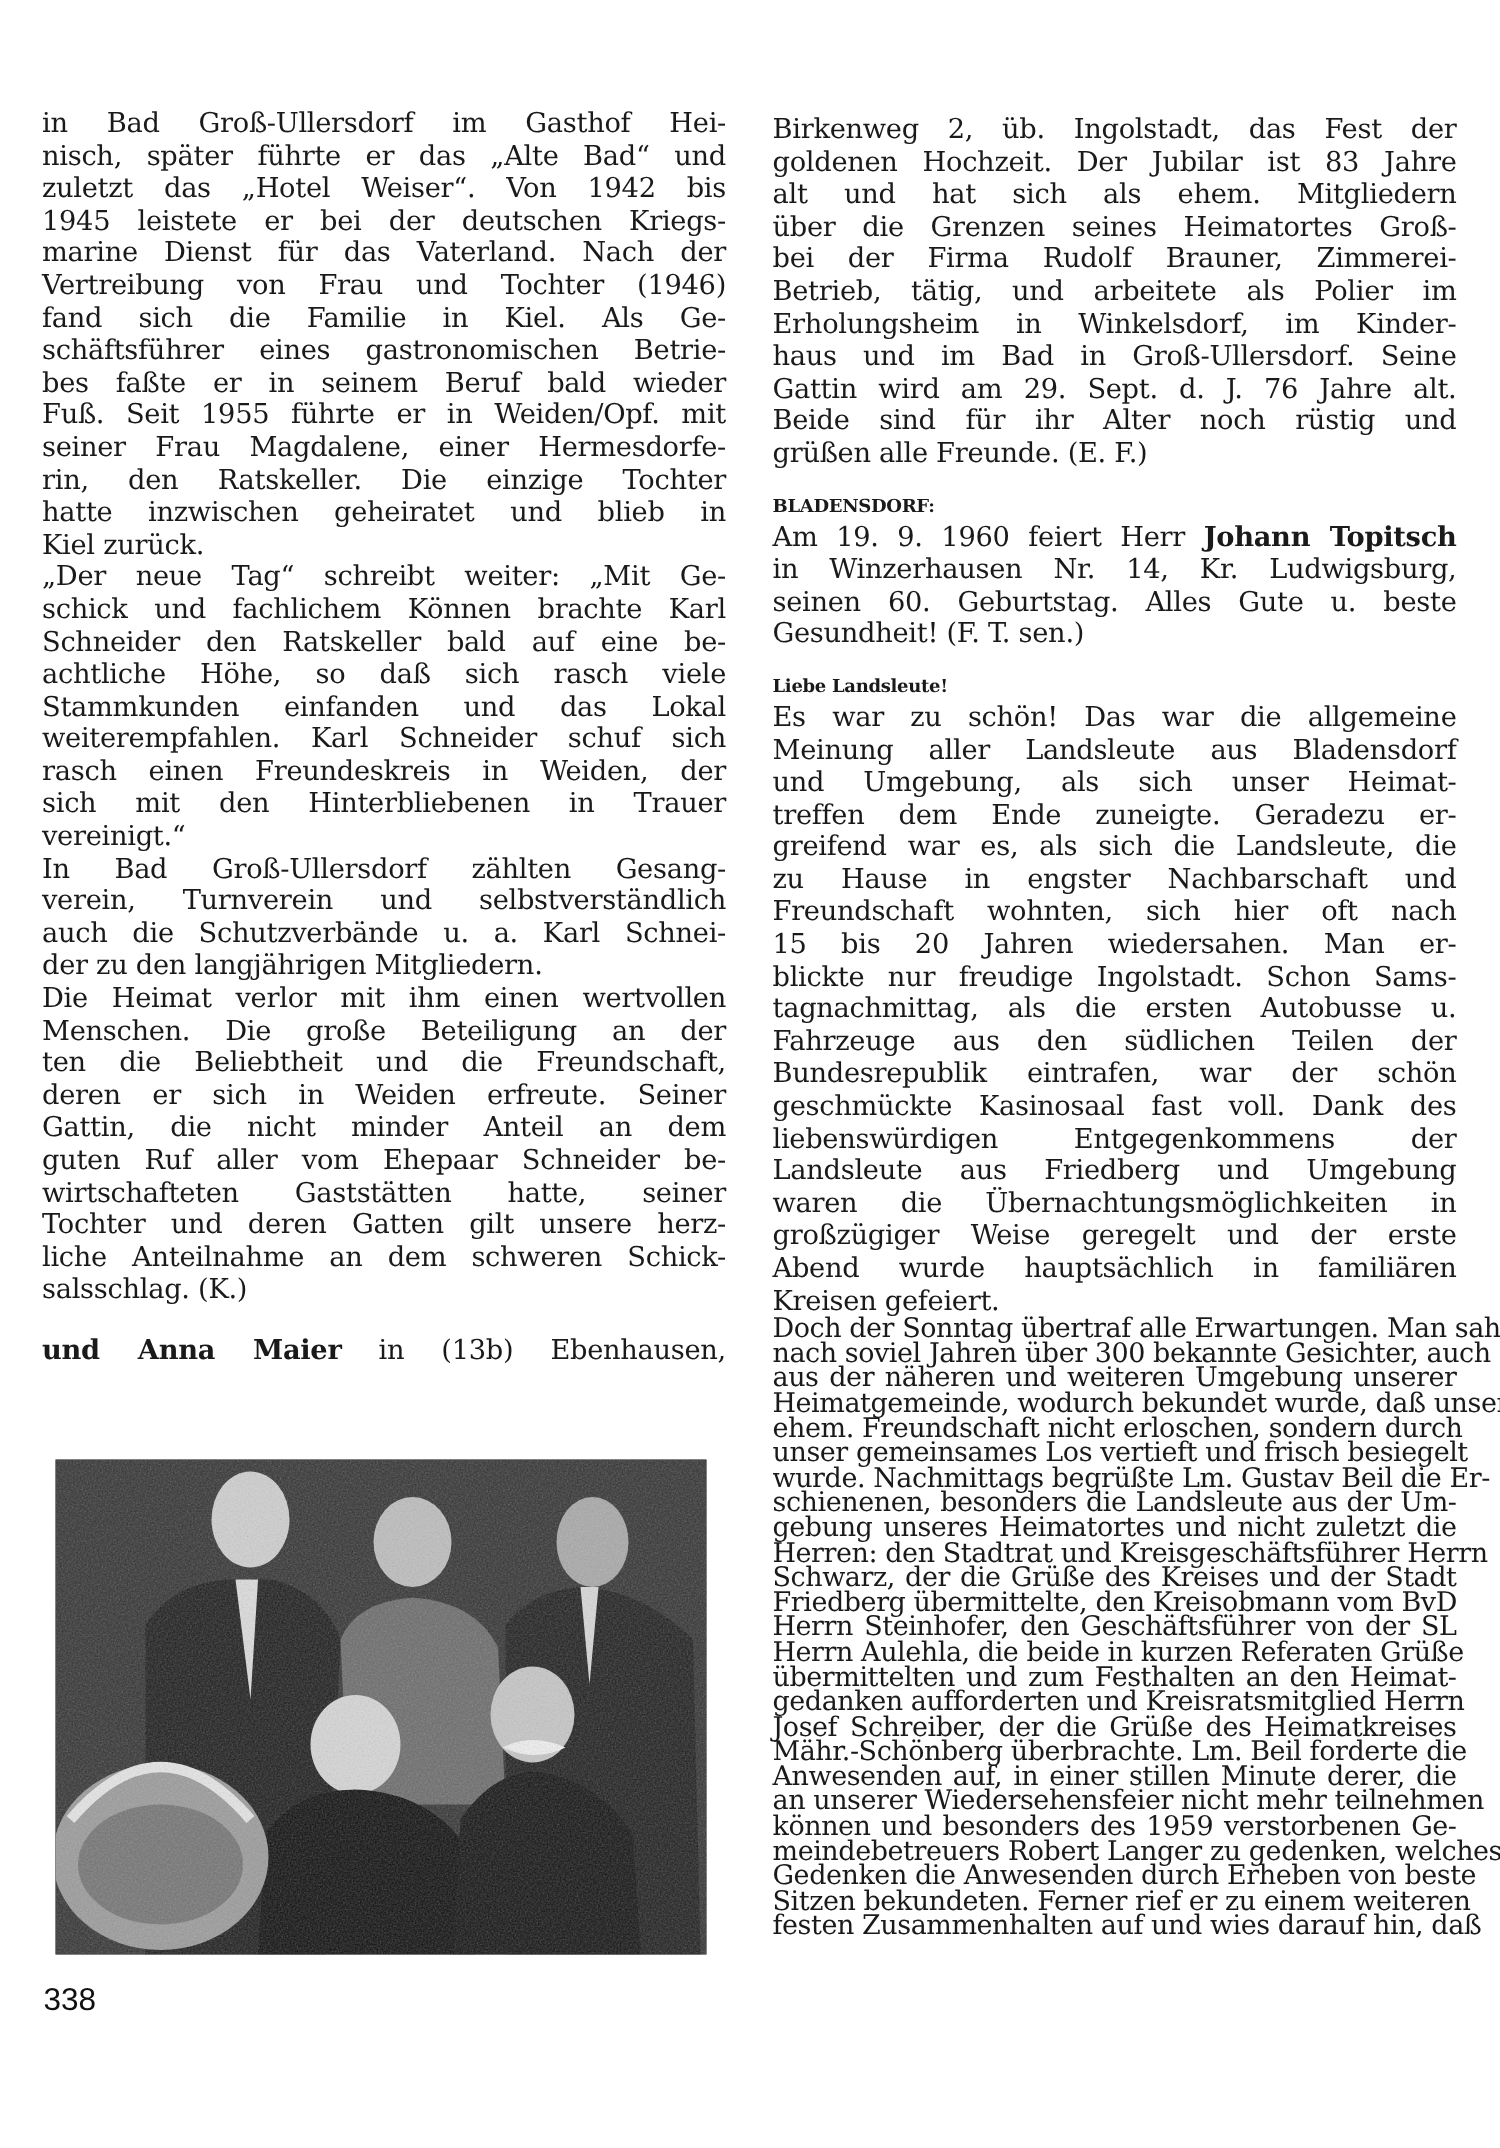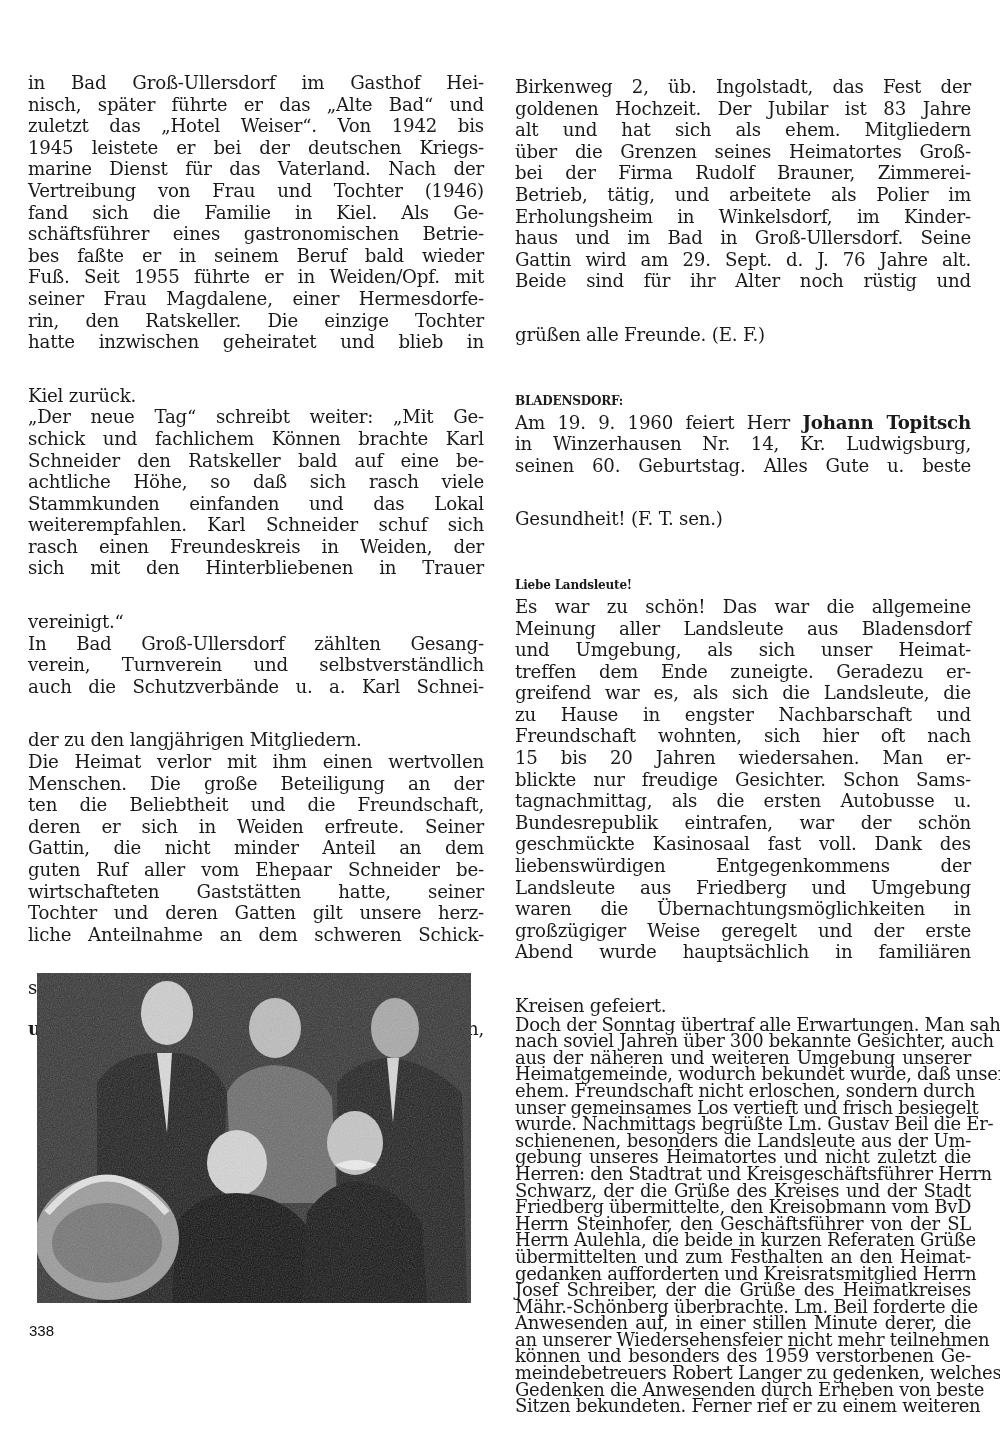--- a/index.html
+++ b/index.html
@@ -2,29 +2,29 @@
 <html><head>
 <meta charset="utf-8">
 <style>
   html, body { margin: 0; padding: 0; background: #ffffff; }
   body { width: 1000px; height: 1432px; position: relative; overflow: hidden; color: #1a1a1a; }
   .col { position: absolute; font-family: "DejaVu Serif", "Liberation Serif", serif; }
   .col p, .col .ln { margin: 0; }
   .left { left: 28px; top: 72px; width: 456px; }
   .right { left: 515px; top: 76px; width: 456px; }
   .ln { display: block; white-space: nowrap; text-align: justify; text-align-last: justify; font-size: 18.2px; line-height: 21.6px; letter-spacing: -0.2px; }
-  .ln.last { text-align-last: left; margin-top: 32px; }
+  .ln.last { text-align-last: left; }
   .small .ln { font-size: 18px; line-height: 16.6px; letter-spacing: -0.3px; font-family: "DejaVu Serif", serif; }
   .heading { font-weight: bold; font-size: 12px; line-height: 22px; }
   b { font-weight: bold; }
   .gap { height: 12px; }
   .gap-lg { height: 19px; }
   .photo { position: absolute; left: 37px; top: 973px; width: 434px; height: 330px; background: #2a2a2a; overflow: hidden; }
   .photo svg { display: block; }
-  .pagenum { position: absolute; left: 29px; top: 1322px; font-family: "Liberation Sans", sans-serif; font-size: 15px; color: #111; }
+  .pagenum { position: absolute; left: 29px; top: 1322px; font-family: "Liberation Sans", sans-serif; font-size: 21px; color: #111; }
 </style>
 </head>
 <body>
 
 <div class="col left">
   <div>
       <span class="ln">in Bad Groß-Ullersdorf im Gasthof Hei-</span>
       <span class="ln">nisch, später führte er das „Alte Bad“ und</span>
       <span class="ln">zuletzt das „Hotel Weiser“. Von 1942 bis</span>
       <span class="ln">1945 leistete er bei der deutschen Kriegs-</span>
@@ -144,22 +144,23 @@
     <span class="ln last heading">Liebe Landsleute!</span>
     <div>
         <span class="ln">Es war zu schön! Das war die allgemeine</span>
         <span class="ln">Meinung aller Landsleute aus Bladensdorf</span>
         <span class="ln">und Umgebung, als sich unser Heimat-</span>
         <span class="ln">treffen dem Ende zuneigte. Geradezu er-</span>
         <span class="ln">greifend war es, als sich die Landsleute, die</span>
         <span class="ln">zu Hause in engster Nachbarschaft und</span>
         <span class="ln">Freundschaft wohnten, sich hier oft nach</span>
         <span class="ln">15 bis 20 Jahren wiedersahen. Man er-</span>
-        <span class="ln">blickte nur freudige Gesichter. Schon Sams-</span>
+        <span class="ln">blickte nur freudige Ingolstadt. Schon Sams-</span>
         <span class="ln">tagnachmittag, als die ersten Autobusse u.</span>
+        <span class="ln">Fahrzeuge aus den südlichen Teilen der</span>
         <span class="ln">Bundesrepublik eintrafen, war der schön</span>
         <span class="ln">geschmückte Kasinosaal fast voll. Dank des</span>
         <span class="ln">liebenswürdigen Entgegenkommens der</span>
         <span class="ln">Landsleute aus Friedberg und Umgebung</span>
         <span class="ln">waren die Übernachtungsmöglichkeiten in</span>
         <span class="ln">großzügiger Weise geregelt und der erste</span>
         <span class="ln">Abend wurde hauptsächlich in familiären</span>
         <span class="ln last">Kreisen gefeiert.</span>
       </div>
     <div class="small">

